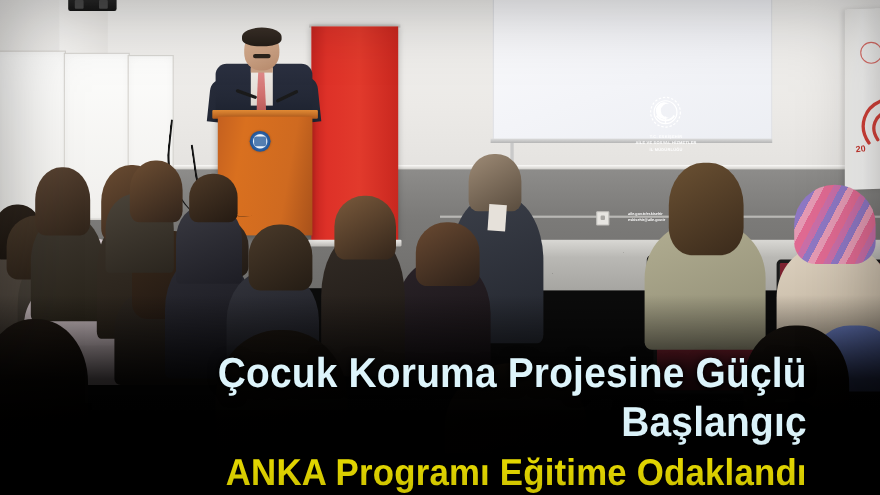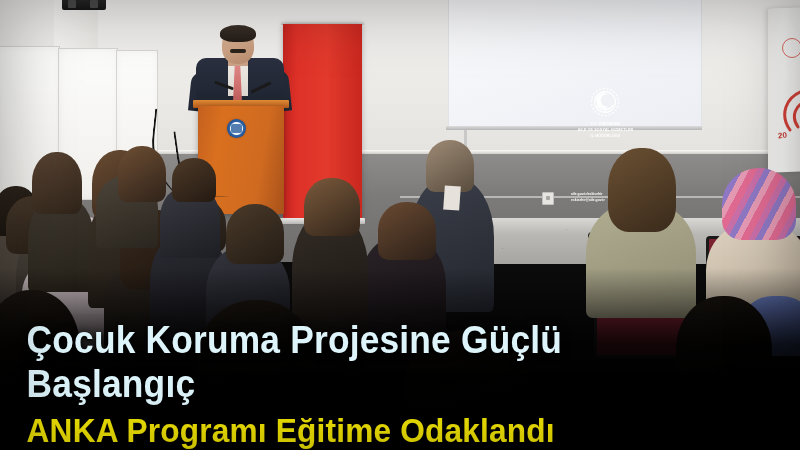--- a/index.html
+++ b/index.html
@@ -120,21 +120,21 @@
 
   
   .aud{position:absolute;border-radius:48% 48% 18% 18%;}
   .torso{position:absolute;border-radius:44% 44% 6% 6%;}
   .chair{position:absolute;background:linear-gradient(180deg,#7e2230,#5d1823);
     border:3px solid #1a1a1a;border-radius:4px;}
 
   
   .band{position:absolute;left:0;top:268px;width:800px;height:182px;
     background:linear-gradient(180deg,rgba(0,0,0,0) 0%,rgba(0,0,0,.42) 22%,rgba(0,0,0,.82) 42%,rgba(0,0,0,.93) 62%,rgba(0,0,0,.95) 100%);}
-  .headline{position:absolute;left:0;top:318px;width:760px;text-align:left;}
+  .headline{position:absolute;left:0;top:318px;width:760px;text-align:right;}
   .hl1{font:700 38px "Liberation Sans Narrow","Liberation Sans",sans-serif;
     color:#ddf4fb;letter-spacing:.2px;line-height:44px;
     text-shadow:0 2px 4px rgba(0,0,0,.95),0 0 10px rgba(0,0,0,.8);
     transform:scaleX(.93);}
   .hl2{margin-top:4px;font:700 34px "Liberation Sans Narrow","Liberation Sans",sans-serif;
     color:#f2e500;letter-spacing:.2px;line-height:40px;
     text-shadow:0 2px 4px rgba(0,0,0,.95),0 0 10px rgba(0,0,0,.8);
     transform:scaleX(.93);}
   .vig{position:absolute;inset:0;pointer-events:none;
     box-shadow:inset 0 0 70px rgba(0,0,0,.35);}

